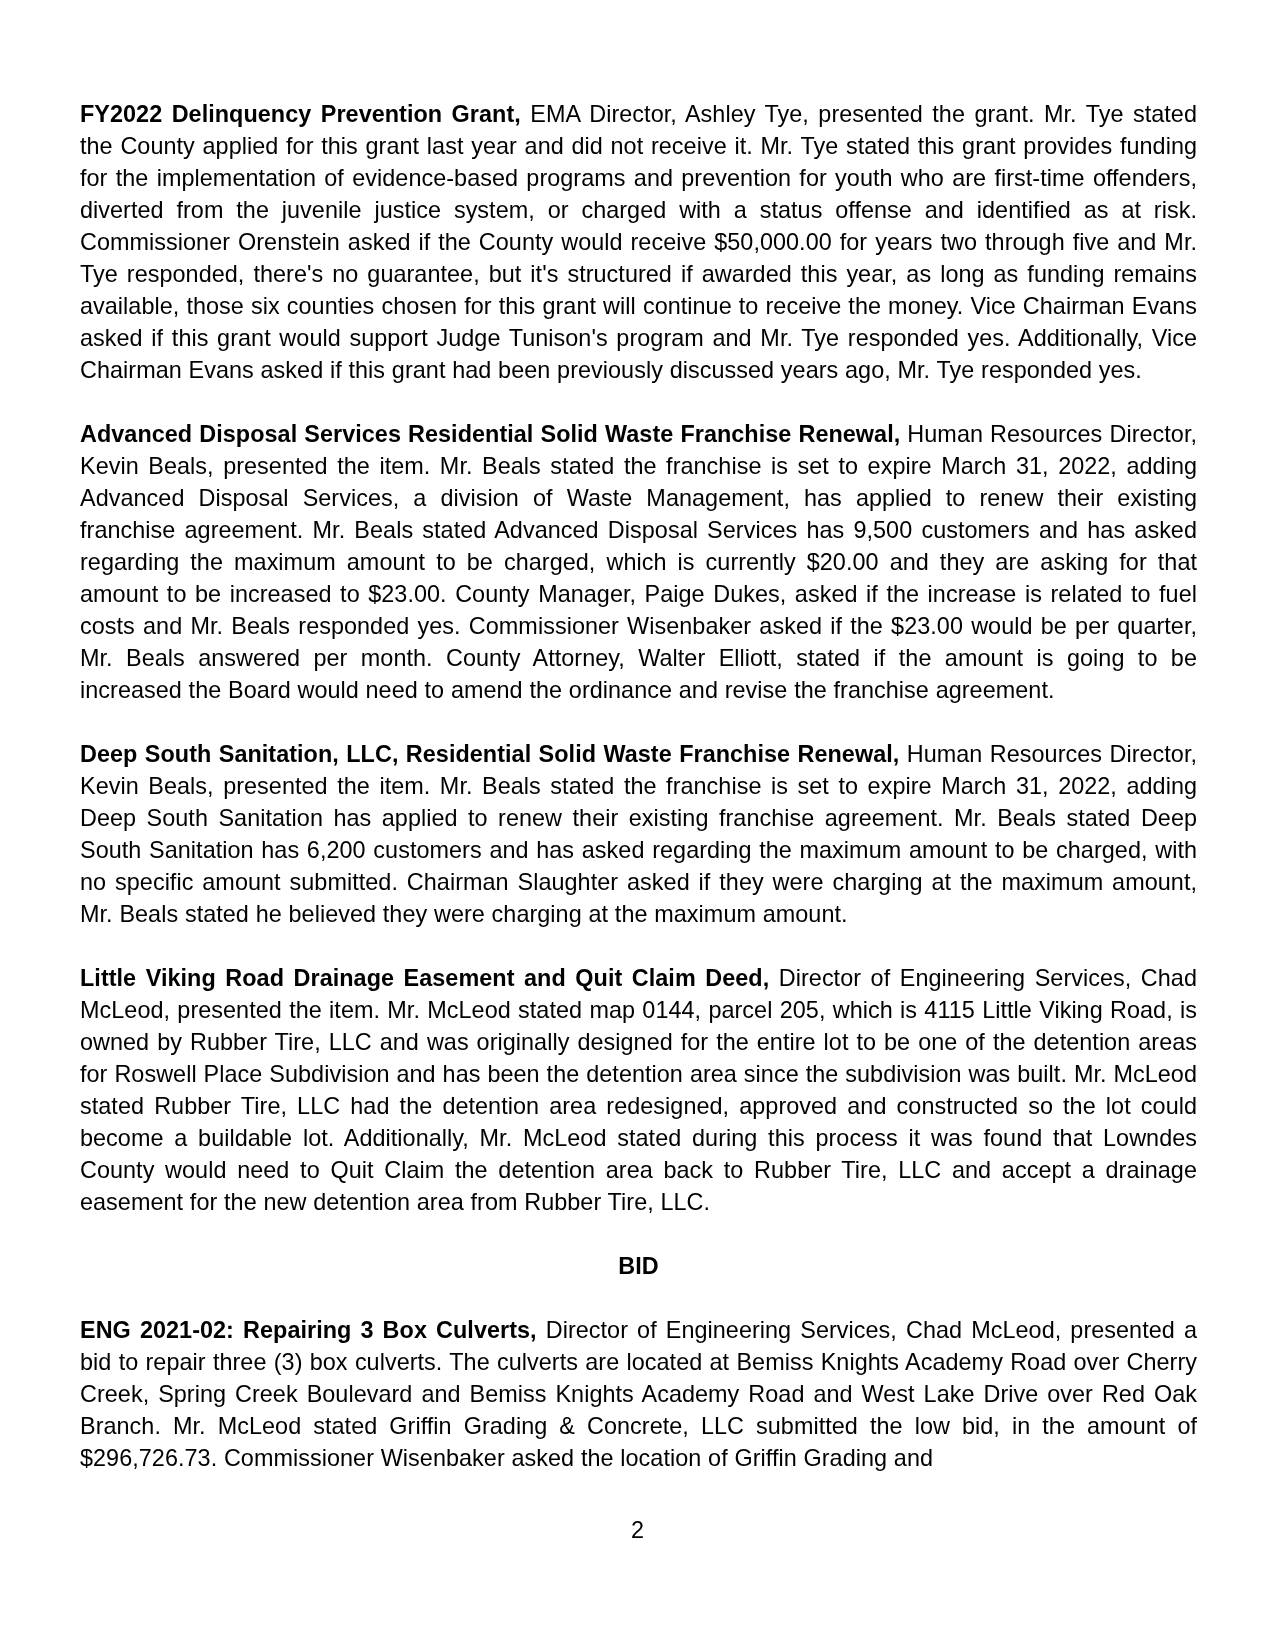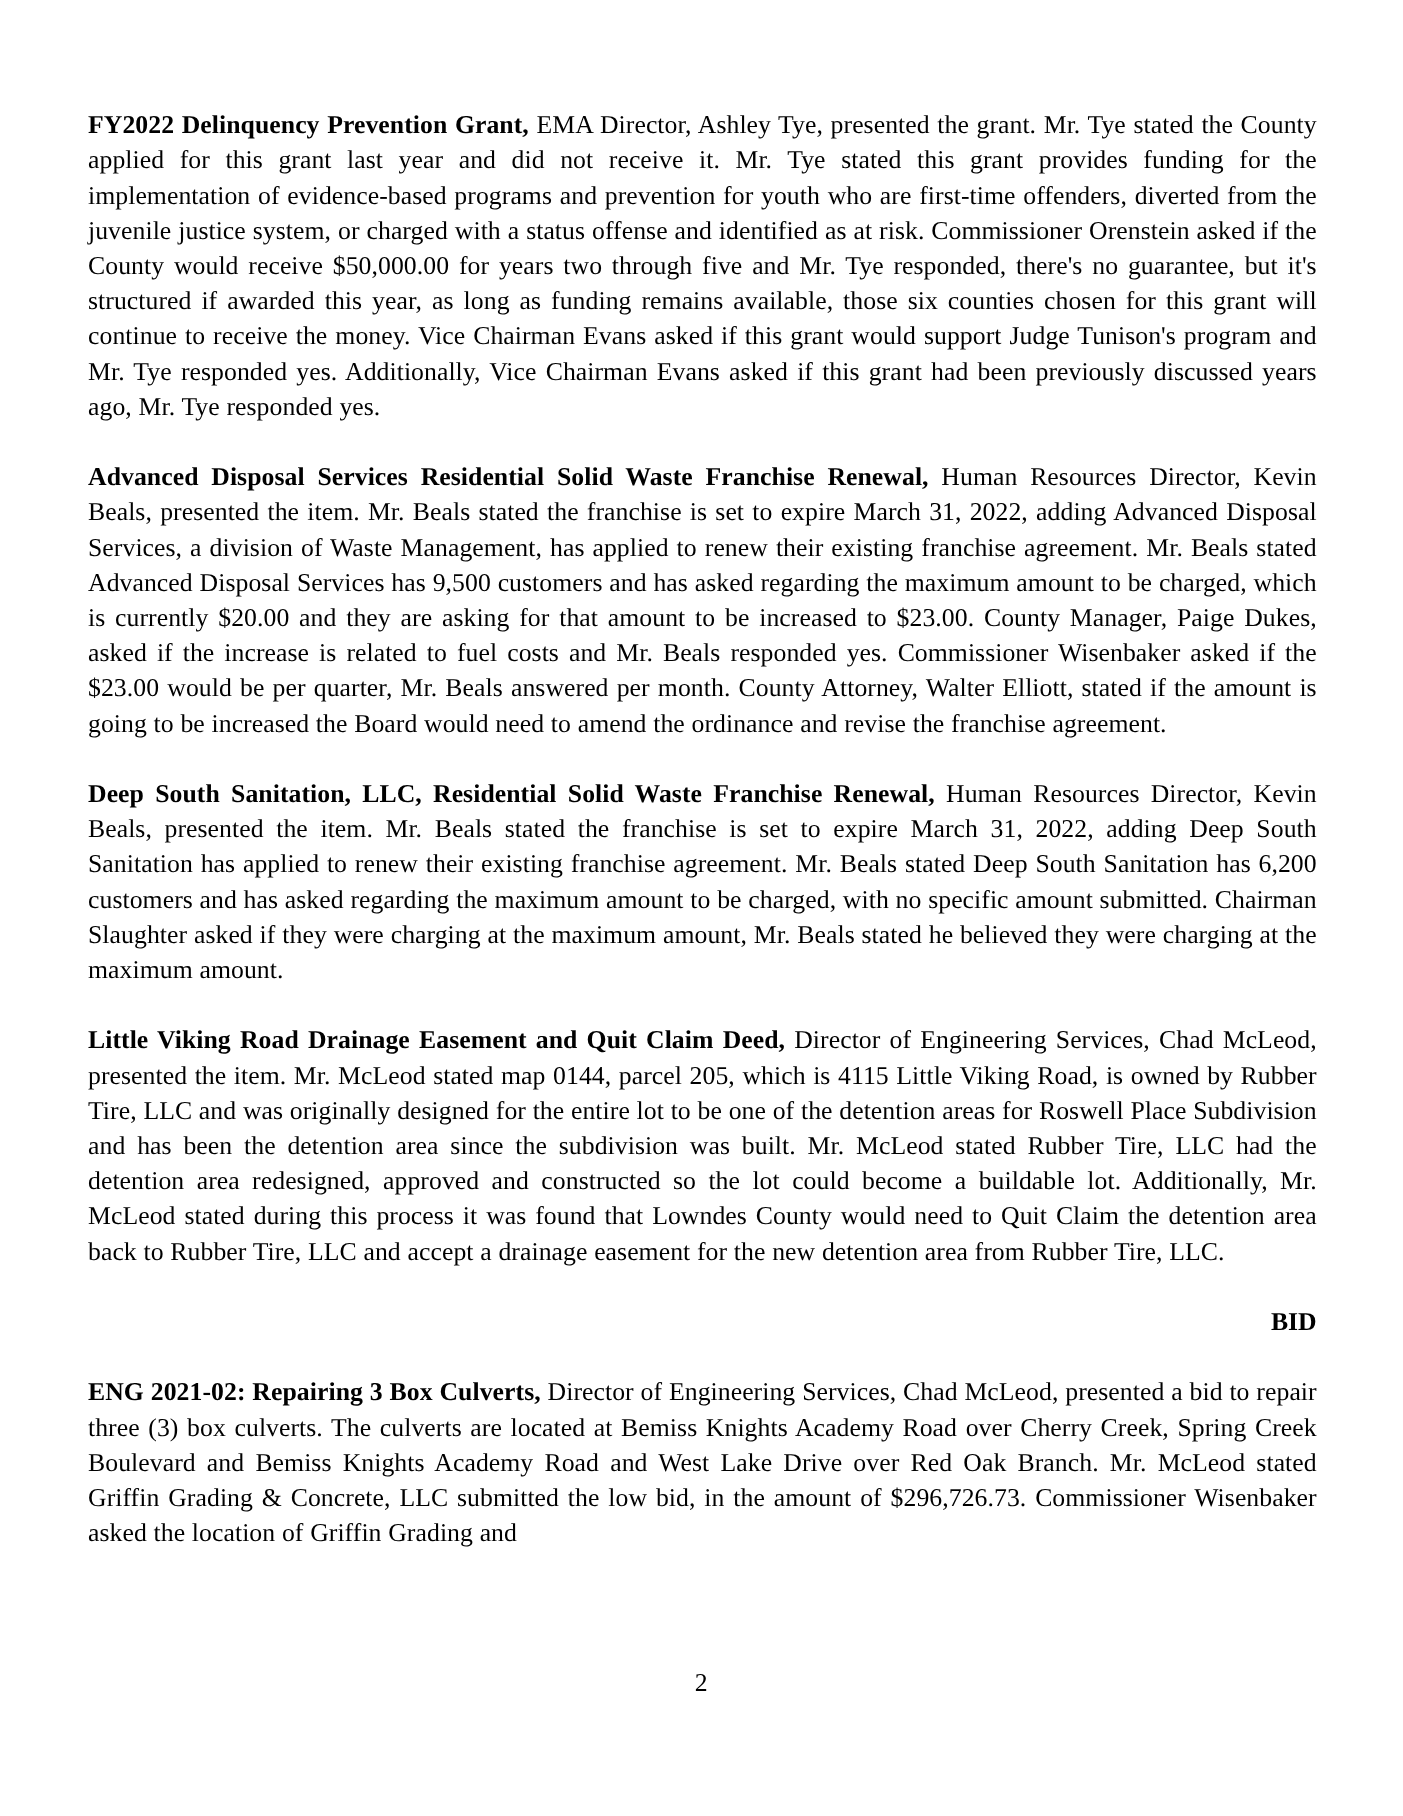--- a/index.html
+++ b/index.html
@@ -11,21 +11,20 @@
     font-family: "Liberation Sans", sans-serif;
     color: #000000;
   }
   .page {
     position: relative;
     width: 1275px;
     height: 1651px;
     background: #ffffff;
     overflow: hidden;
     box-sizing: border-box;
-    font-family: Liberation Serif, serif;
   }
   .content {
     position: absolute;
     left: 80px;
     top: 98px;
     width: 1117px;
   }
   .para {
     font-size: 23.4px;
     line-height: 32px;
@@ -38,21 +37,21 @@
   .para:last-of-type {
     margin-bottom: 0;
   }
   .para .lead {
     font-weight: bold;
   }
   .section-head {
     font-size: 23.4px;
     line-height: 32px;
     font-weight: bold;
-    text-align: right;
+    text-align: center;
     margin: 0 0 32px 0;
   }
   .page-number {
     position: absolute;
     left: 0;
     right: 0;
     top: 1516px;
     text-align: center;
     font-size: 23.4px;
     line-height: 28px;

